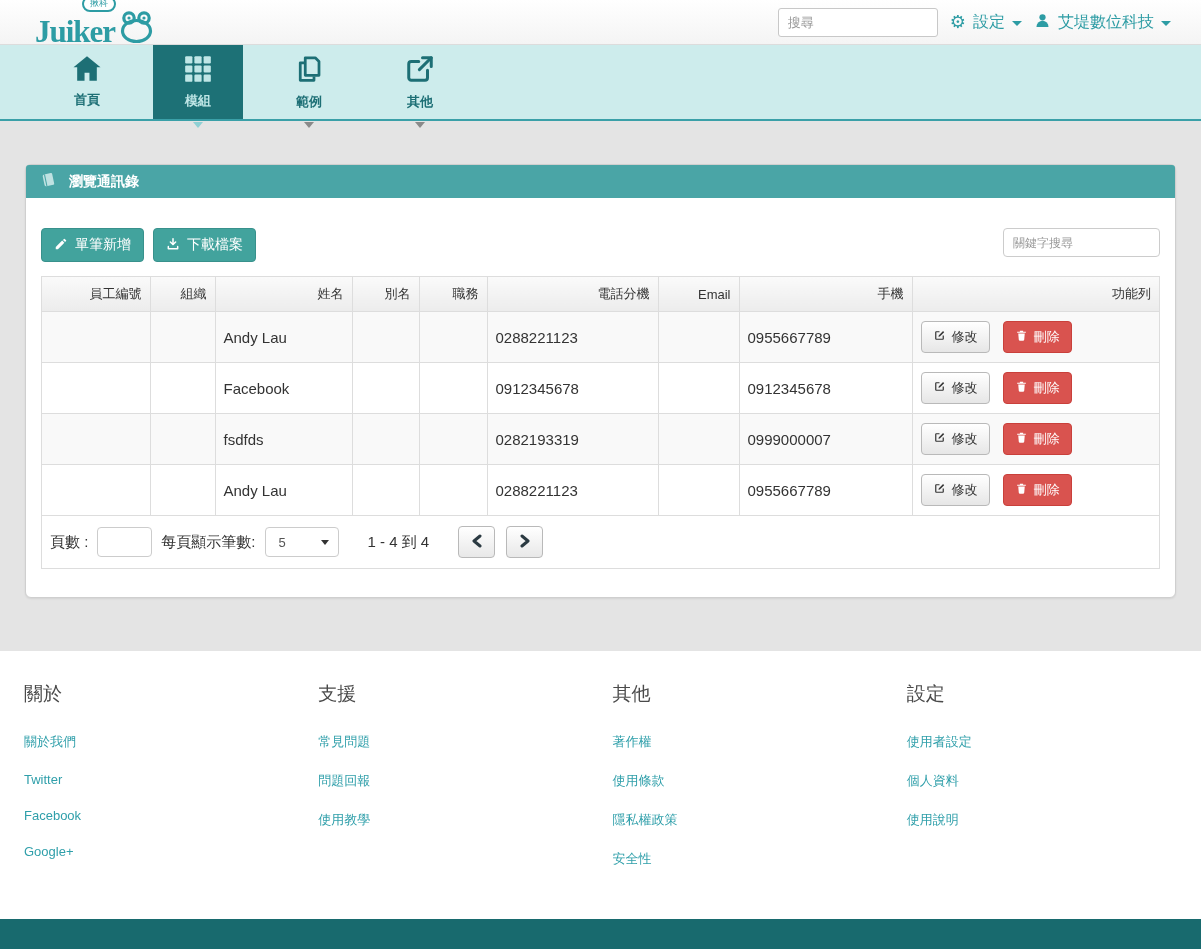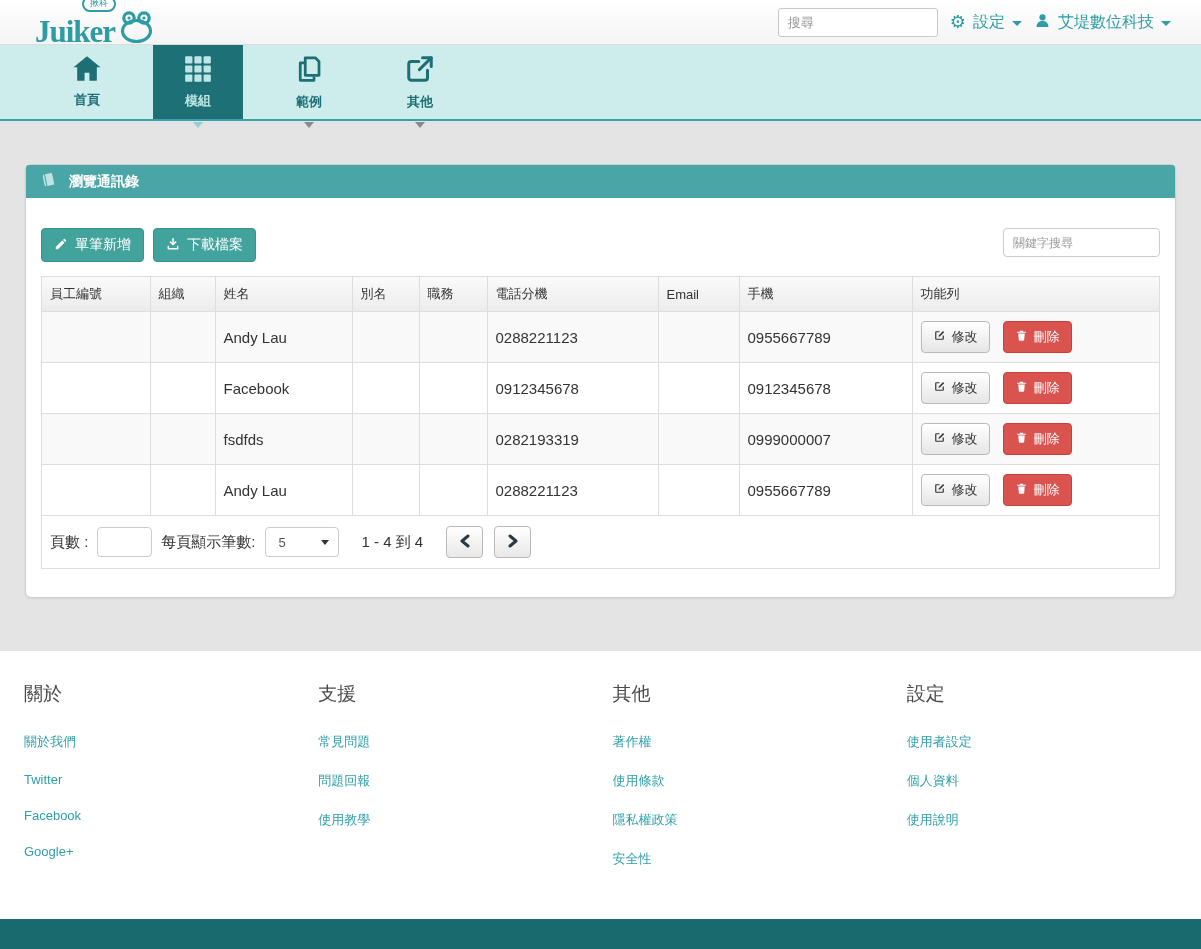--- a/index.html
+++ b/index.html
@@ -47,41 +47,41 @@
   .btn-teal { display: inline-flex; align-items: center; gap: 7px; background: #42a39d; border: 1px solid #38918c;
               color: #fff; font-size: 14px; padding: 7px 12px; border-radius: 4px; cursor: pointer; font-family: inherit; }
   .btn-teal + .btn-teal { margin-left: 9px; }
   .keyword-input { margin-left: auto; width: 157px; height: 29px; border: 1px solid #ccc; border-radius: 4px;
                    padding: 0 9px; font-size: 12px; color: #555; outline: none; font-family: inherit; }
   .keyword-input::placeholder { color: #999; }
 
   .table-wrap { border: 1px solid #ddd; }
   table { width: 100%; border-collapse: collapse; table-layout: fixed; }
   th { background: linear-gradient(#fafafa, #ececec); border-right: 1px solid #ddd; border-bottom: 1px solid #ddd;
-       font-size: 13px; font-weight: normal; color: #333; text-align: left; padding: 8px; height: 34px; margin-left: 40px; }
+       font-size: 13px; font-weight: normal; color: #333; text-align: right; padding: 8px; height: 34px; margin-left: 40px; }
   th:last-child, td:last-child { border-right: none; }
   td { border-right: 1px solid #ddd; border-bottom: 1px solid #ddd; padding: 8px; height: 51px;
        font-size: 15px; color: #333; vertical-align: middle; }
   tr.striped td { background: #f9f9f9; }
   .btn-edit { display: inline-flex; align-items: center; gap: 6px; background: linear-gradient(#ffffff, #e6e6e6);
               border: 1px solid #b9b9b9; border-radius: 4px; color: #333; font-size: 13px; padding: 6px 11px;
               cursor: pointer; font-family: inherit; }
   .btn-delete { display: inline-flex; align-items: center; gap: 6px; background: #d9534f; border: 1px solid #c9403b;
                 border-radius: 4px; color: #ffffff; font-size: 13px; padding: 6px 11px; margin-left: 9px;
                 cursor: pointer; font-family: inherit; }
 
   .pagination { display: flex; align-items: center; padding: 10px 8px; font-size: 15px; color: #333; gap: 9px; }
   .page-input { width: 55px; height: 30px; border: 1px solid #ccc; border-radius: 4px; padding: 0 7px;
                 font-size: 14px; outline: none; font-family: inherit; }
   .select-box { width: 74px; height: 30px; border: 1px solid #ccc; border-radius: 4px; background: #fff;
                 display: flex; align-items: center; justify-content: space-between; padding: 0 9px 0 13px;
                 font-size: 13px; color: #555; cursor: pointer; }
   .select-caret { width: 0; height: 0; border-left: 4px solid transparent; border-right: 4px solid transparent;
                   border-top: 5px solid #333; }
-  .range-text { margin: 0 14px; }
+  .range-text { margin: 0 20px; }
   .btn-page { width: 37px; height: 32px; background: linear-gradient(#ffffff, #e8e8e8); border: 1px solid #b9b9b9;
               border-radius: 4px; display: inline-flex; align-items: center; justify-content: center; cursor: pointer; }
   .btn-page + .btn-page { margin-left: 2px; }
 
   
   .footer { background: #fff; padding: 30px 0 30px 24px; display: grid; grid-template-columns: repeat(4, 1fr); }
   .footer-col-title { font-size: 19px; font-weight: normal; color: #4a4a4a; margin-bottom: 26px; }
   .footer-link { display: block; font-size: 13px; color: #2f9faa; margin-bottom: 21px; text-decoration: none; cursor: pointer; }
   .bottombar { background: #186a6e; color: #fff; font-size: 14px; padding: 20px 24px; height: 58px; }
 </style>

